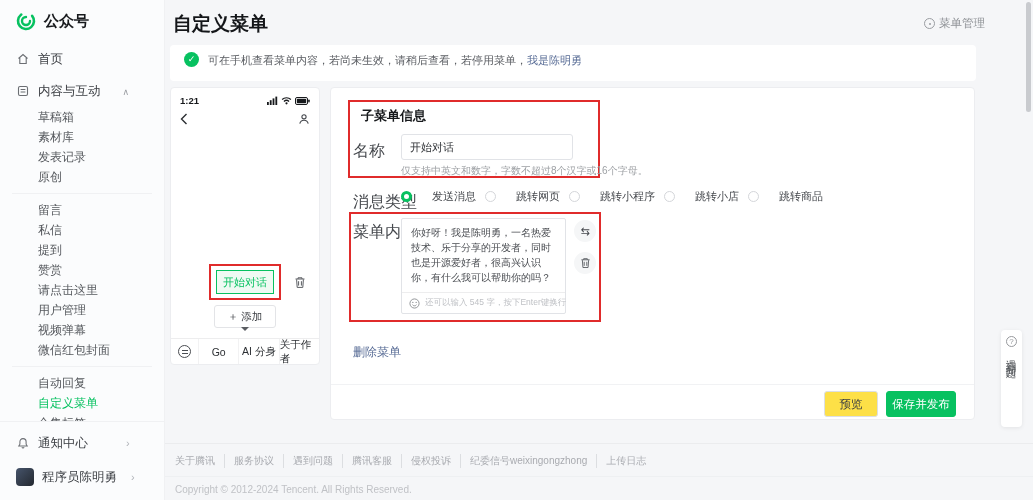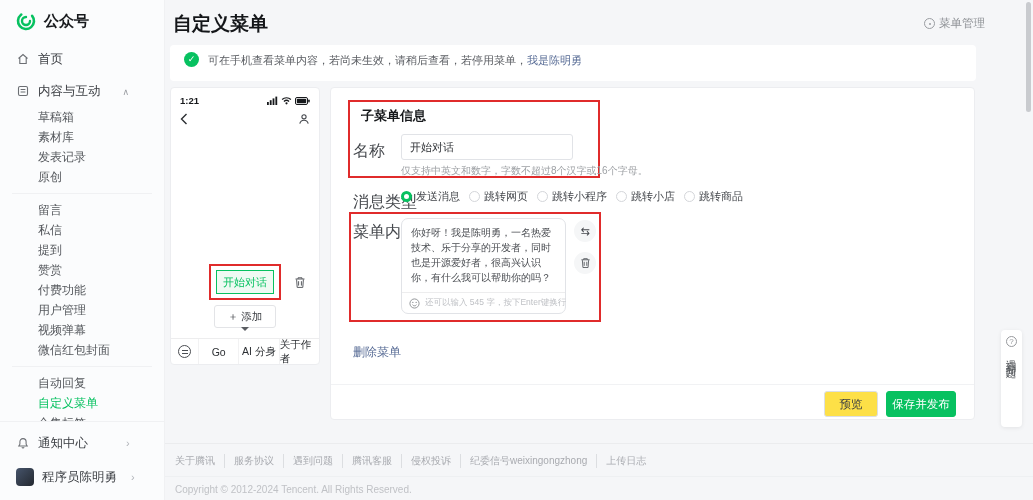--- a/index.html
+++ b/index.html
@@ -58,25 +58,25 @@
 
   
   .card { position:absolute; left:330px; top:87px; width:645px; height:333px; background:#fff; border:1px solid #ecedf0; border-radius:4px; }
   .red1 { position:absolute; left:17px; top:12px; width:252px; height:78px; border:2px solid #e02b2b; pointer-events:none; }
   .red2 { position:absolute; left:18px; top:124px; width:252px; height:110px; border:2px solid #e02b2b; pointer-events:none; }
   .f-title { position:absolute; left:30px; top:19px; font-size:13px; font-weight:bold; color:#17191c; }
   .f-label { position:absolute; font-size:16px; color:#45484d; }
   .name-input { position:absolute; left:70px; top:46px; width:172px; height:26px; border:1px solid #e1e3e7; border-radius:3px; padding:0 8px; font-size:11px; color:#2c2f33; font-family:inherit; background:#fff; }
   .f-hint { position:absolute; left:70px; top:76px; font-size:10px; color:#9da0a4; white-space:nowrap; }
   .radio-row { position:absolute; left:70px; top:101px; display:flex; align-items:center; gap:9px; }
-  .radio-opt { display:flex; align-items:center; gap:4px; cursor:pointer; }
+  .radio-opt { display:flex; align-items:center; gap:20px; cursor:pointer; }
   .radio-c { width:11px; height:11px; border-radius:50%; border:1px solid #d4d6da; background:#fff; }
   .radio-opt.checked .radio-c { border:3px solid #07c160; }
   .radio-opt span { font-size:11px; color:#45484d; }
-  .ta { position:absolute; left:70px; top:130px; width:165px; height:96px; border:1px solid #e1e3e7; border-radius:7px; display:flex; flex-direction:column; background:#fff; }
+  .ta { position:absolute; left:70px; top:130px; width:165px; height:96px; border:1px solid #e1e3e7; border-radius:2px; display:flex; flex-direction:column; background:#fff; }
   .ta-text { flex:1; padding:6px 9px; font-size:10px; line-height:15px; color:#4a4d52; overflow:hidden; }
   .ta-foot { height:21px; border-top:1px solid #ededee; display:flex; align-items:center; gap:5px; padding:0 7px; }
   .ta-hint { font-size:8.5px; color:#bfc1c5; white-space:nowrap; }
   .circle-btn { position:absolute; left:243px; width:22px; height:22px; border-radius:50%; background:#f5f6f7; display:flex; align-items:center; justify-content:center; cursor:pointer; color:#45484d; }
   .swap-btn { top:132px; font-size:11px; }
   .del-btn { top:164px; }
   .delete-link { position:absolute; left:22px; top:256px; font-size:12px; color:#576b95; cursor:pointer; }
   .card-sep { position:absolute; left:0; right:0; top:296px; border-top:1px solid #f1f2f4; }
   .btn { position:absolute; top:303px; height:26px; border-radius:3px; font-size:11.5px; display:flex; align-items:center; justify-content:center; cursor:pointer; font-family:inherit; }
   .btn-preview { right:96px; width:54px; background:#fde047; border:1px solid #dcdfe3; color:#3a3d42; }
@@ -137,21 +137,21 @@
     <div class="sub-list" style="margin-top:4px;">
       <div class="sub-item">草稿箱</div>
       <div class="sub-item">素材库</div>
       <div class="sub-item">发表记录</div>
       <div class="sub-item">原创</div>
       <div class="sb-divider"></div>
       <div class="sub-item">留言</div>
       <div class="sub-item">私信</div>
       <div class="sub-item">提到</div>
       <div class="sub-item">赞赏</div>
-      <div class="sub-item">付费功能</div>
+      <div class="sub-item">请点击这里</div>
       <div class="sub-item">用户管理</div>
       <div class="sub-item">视频弹幕</div>
       <div class="sub-item">微信红包封面</div>
       <div class="sb-divider"></div>
       <div class="sub-item">自动回复</div>
       <div class="sub-item active">自定义菜单</div>
       <div class="sub-item">合集标签</div>
       <div class="sub-item">投票</div>
     </div>
 

